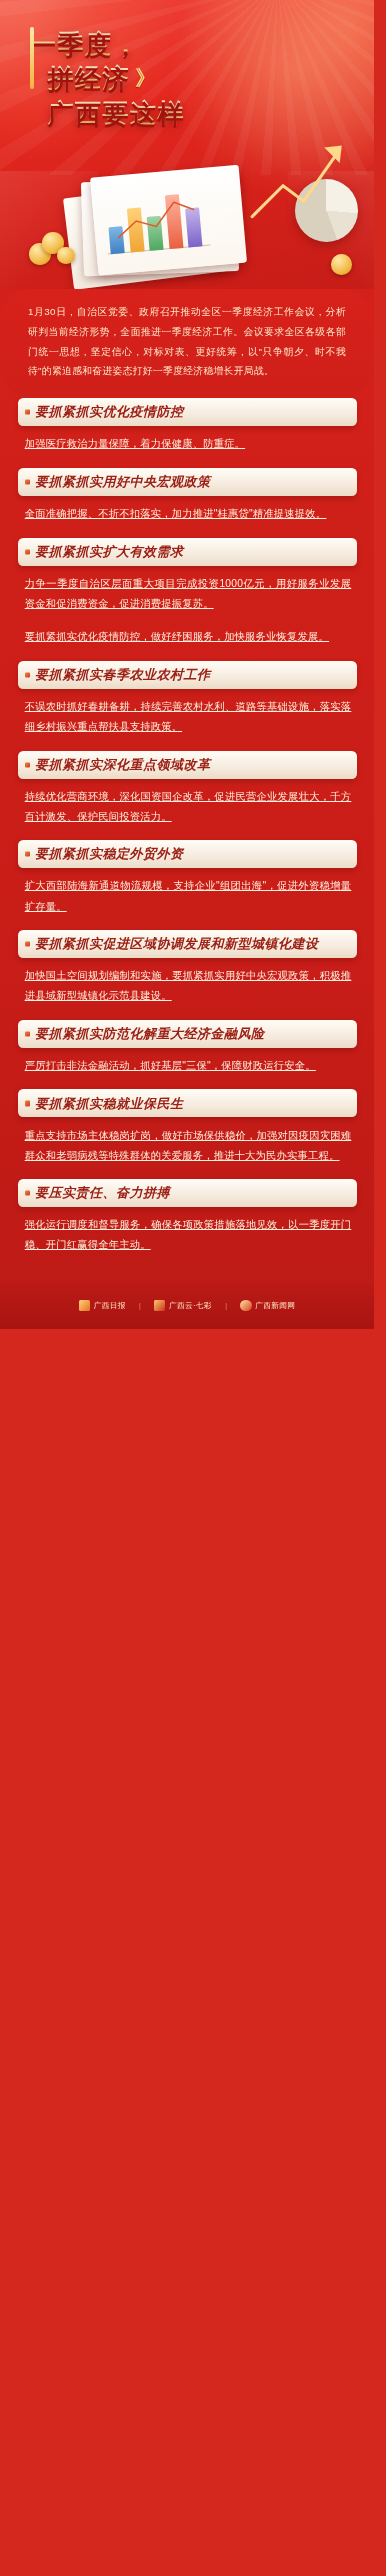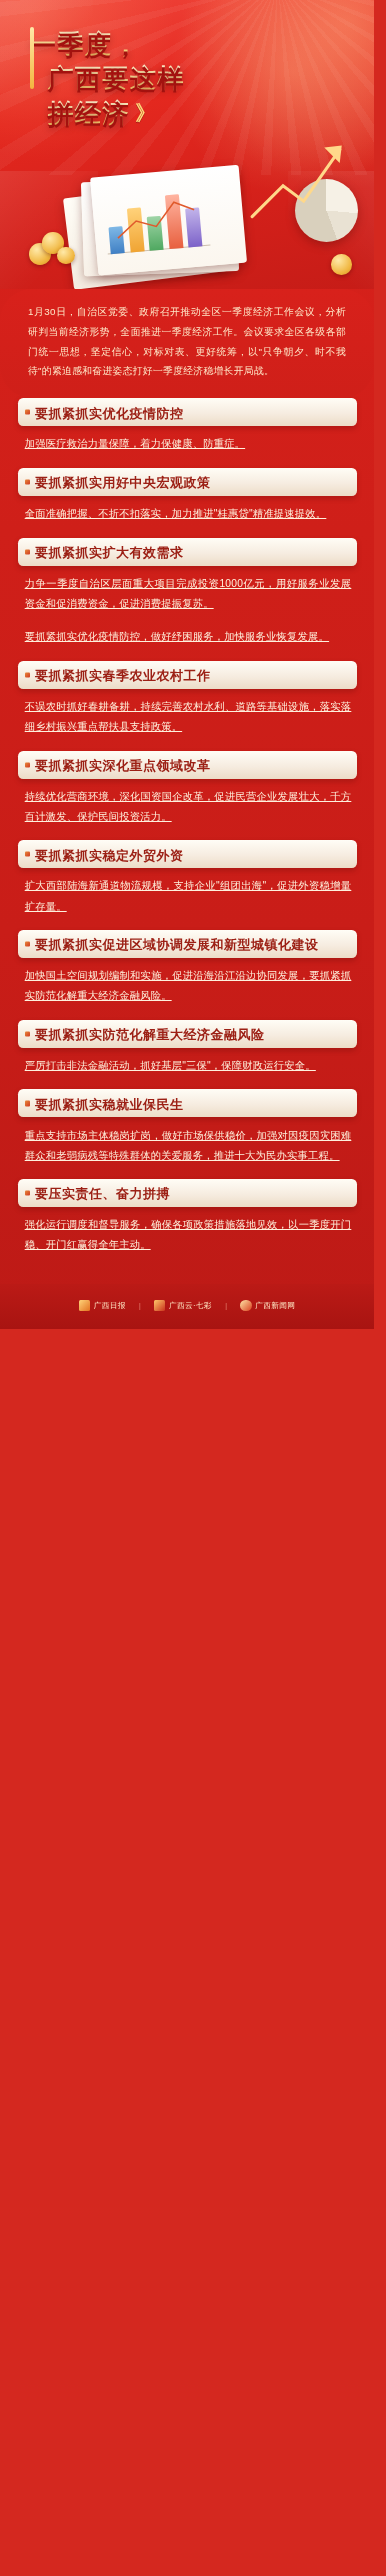--- a/index.html
+++ b/index.html
@@ -136,26 +136,27 @@
   .lead-text {
     color: #ffe9c9; font-size: 9.8px; line-height: 2.0; text-align: justify;
     letter-spacing: 0.3px;
   }
 
   
   .list { padding: 0 17.5px 15.5px 17.5px; }
   .item { margin-bottom: 13.4px; }
   .item-head {
     position: relative;
-    display: flex; align-items: flex-end;
+    display: flex; align-items: center;
     min-height: 28px;
     padding: 4.1px 13.4px 4.1px 17.5px;
     border-radius: 5.2px;
     background: linear-gradient(180deg, #fffdf6 0%, #f6ece0 55%, #ecdcc7 100%);
     box-shadow: 0 2.1px 5.2px rgba(100,12,8,0.28);
+    font-style: italic;
   }
   .item-head::before {
     content: ""; position: absolute; left: 7.2px; top: 50%;
     transform: translateY(-50%);
     width: 5.2px; height: 5.2px; border-radius: 1px;
     background: linear-gradient(135deg,#e8893a,#cf3a22);
   }
   .item-head-text {
     color: #9c2015; font-size: 13px; font-weight: bold; line-height: 1.35;
     letter-spacing: 0.5px;
@@ -191,24 +192,24 @@
 <div class="page">
 
   <div class="hero">
     <div class="hero-rays"></div>
     <div class="hero-glow"></div>
     <div class="hero-corner-l"></div>
 
     <div class="title-block">
       <div class="title-underline"></div>
       <div class="title-line title-gold">一季度，</div>
-      <div class="title-line l2 title-gold">广西要这样</div>
       <div class="title-line l3">
         <span class="title-gold">拼经济</span><span class="title-arrow">》</span>
       </div>
+      <div class="title-line l2 title-gold">广西要这样</div>
     </div>
 
     <div class="illus">
       <div class="ribbon-l"></div>
       <div class="ribbon-r"></div>
 
       <div class="doc-stack">
         <div class="paper p1"></div>
         <div class="paper p2"></div>
         <div class="paper p3">
@@ -291,21 +292,21 @@
       <div class="item-head">
         <span class="item-head-text">要抓紧抓实稳定外贸外资</span>
       </div>
       <p class="item-body">扩大西部陆海新通道物流规模，支持企业"组团出海"，促进外资稳增量扩存量。</p>
     </div>
 
     <div class="item">
       <div class="item-head">
         <span class="item-head-text">要抓紧抓实促进区域协调发展和新型城镇化建设</span>
       </div>
-      <p class="item-body">加快国土空间规划编制和实施，促进沿海沿江沿边协同发展，要抓紧抓实防范化解重大经济金融风险。</p>
+      <p class="item-body">加快国土空间规划编制和实施，要抓紧抓实用好中央宏观政策，积极推进县域新型城镇化示范县建设。</p>
     </div>
 
     <div class="item">
       <div class="item-head">
         <span class="item-head-text">要抓紧抓实防范化解重大经济金融风险</span>
       </div>
       <p class="item-body">严厉打击非法金融活动，抓好基层"三保"，保障财政运行安全。</p>
     </div>
 
     <div class="item">

